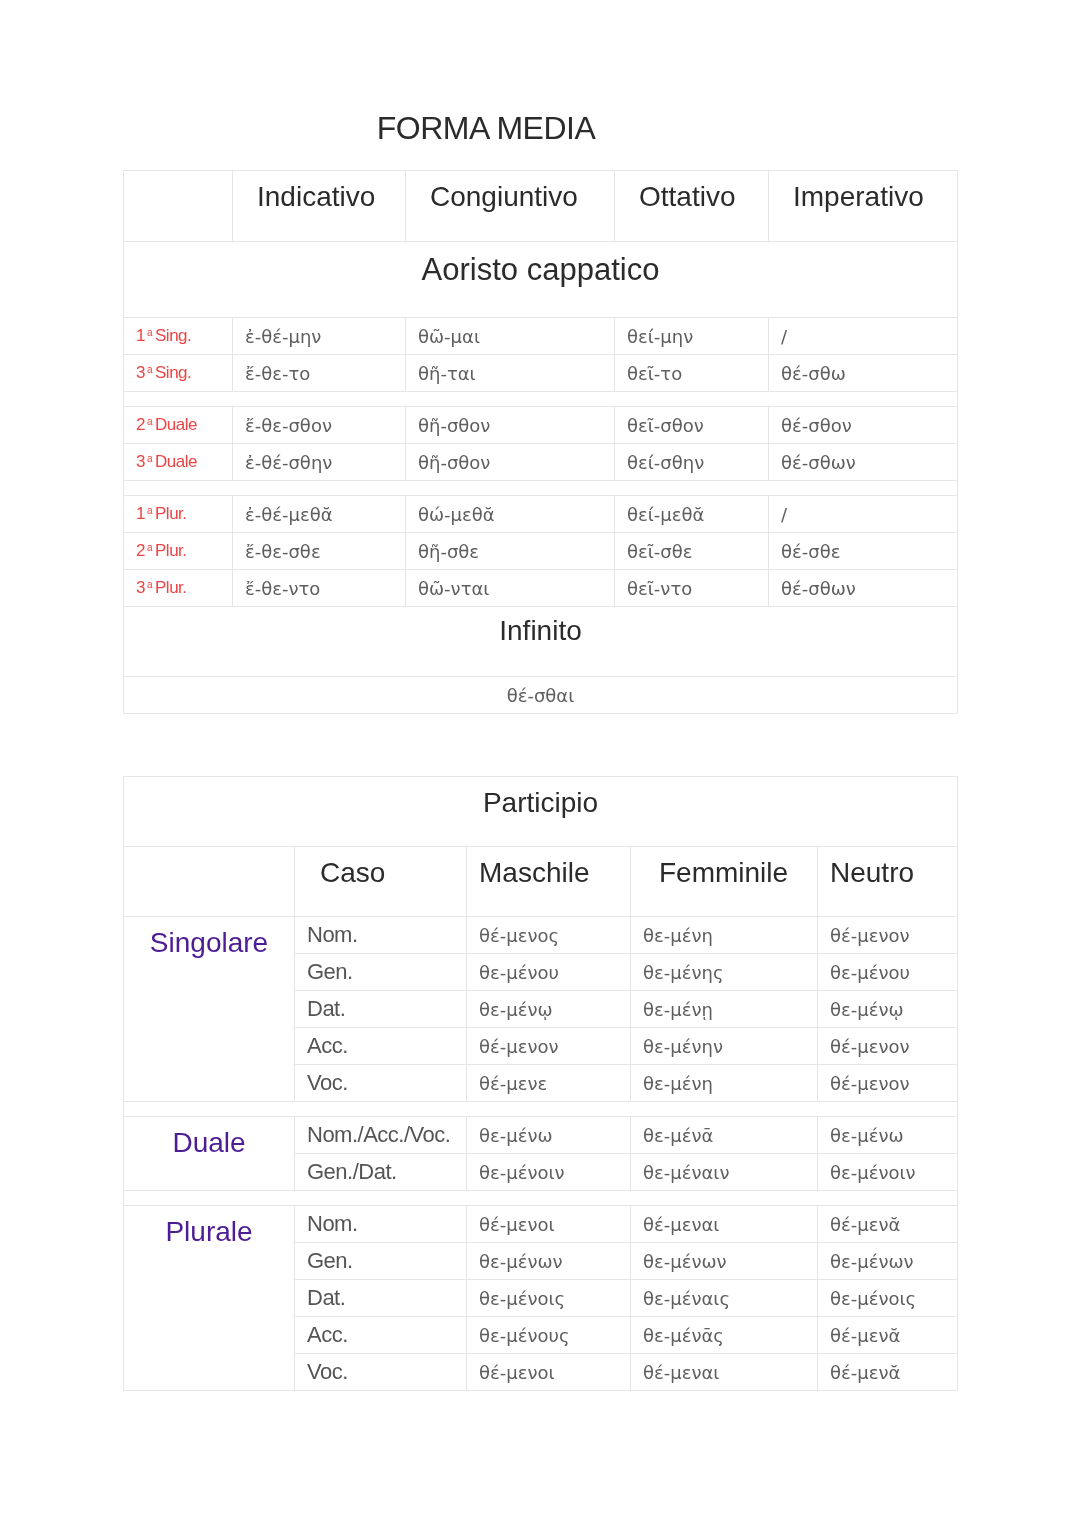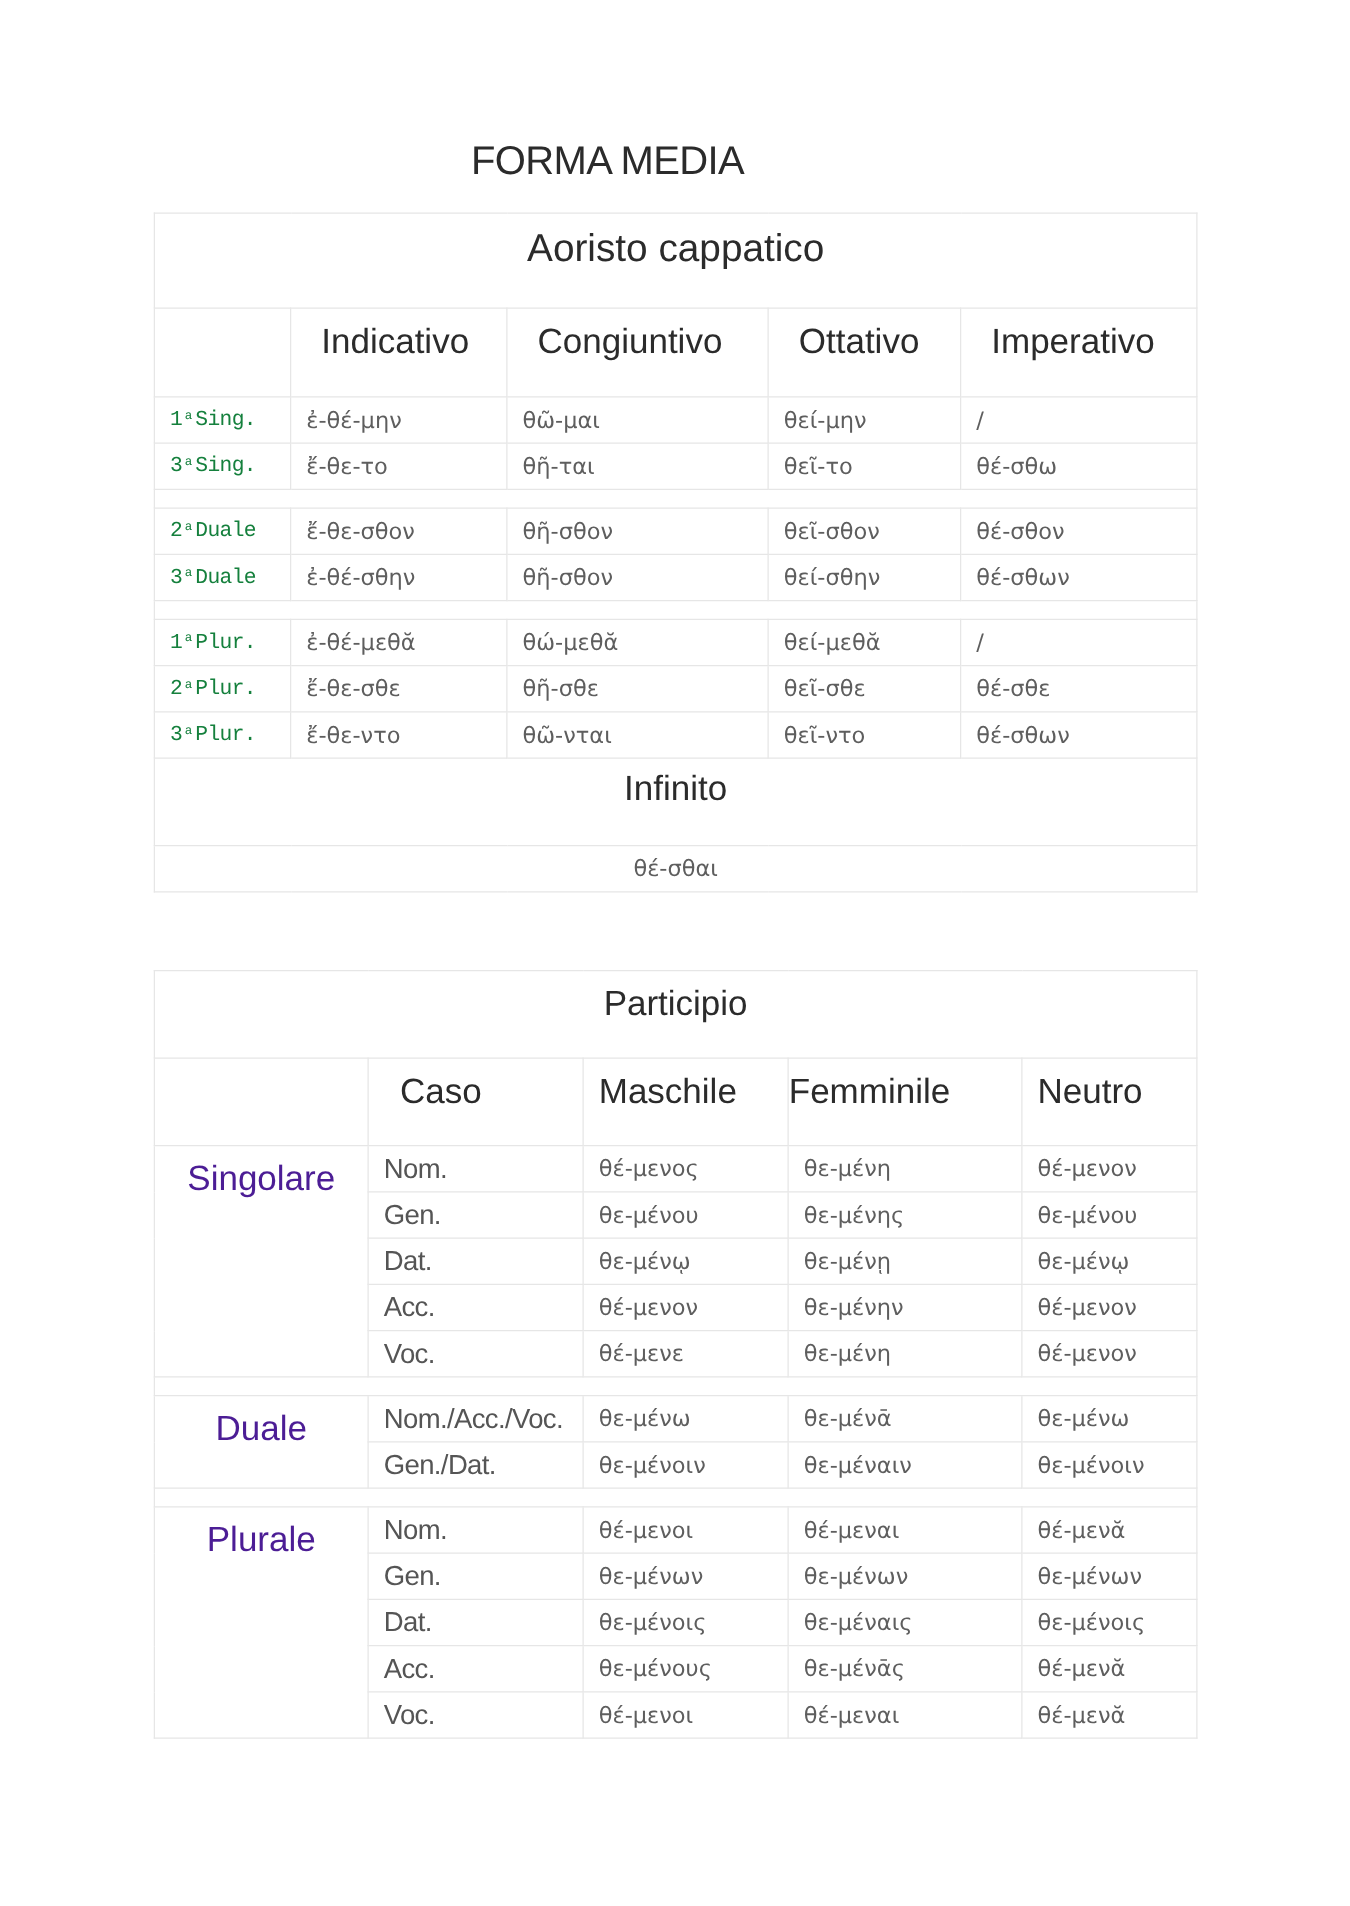--- a/index.html
+++ b/index.html
@@ -53,23 +53,23 @@
     }
     .cell {
       font-family: "DejaVu Sans", sans-serif;
       font-size: 18px;
       color: #5e5e5e;
       padding-left: 12px;
       vertical-align: middle;
       white-space: nowrap;
     }
     .rowlabel {
-      font-family: Liberation Mono, monospace;
+      font-family: Liberation Sans, sans-serif;
       font-size: 17px;
-      color: #15803d;
+      color: #ef4444;
       padding-left: 12px;
       letter-spacing: -0.5px;
       white-space: nowrap;
     }
     .rowlabel sup { font-size: 10px; vertical-align: 5px; margin: 0 3px 0 2px; }
     .sep td { height: 15px; border-left: 1px solid #e6e6e6; border-right: 1px solid #e6e6e6; }
     .conj-row td { height: 37px; }
     .infinito-head { height: 70px; }
     .infinito-val {
       text-align: center;
@@ -104,29 +104,29 @@
 
   <table style="top:170px;">
     <colgroup>
       <col style="width:109px">
       <col style="width:173px">
       <col style="width:209px">
       <col style="width:154px">
       <col style="width:189px">
     </colgroup>
     <tbody>
-        <tr style="height:76px;">
-      <td colspan="5" class="caption-cell">Aoristo cappatico</td>
-    </tr>
-    <tr style="height:71px;">
+        <tr style="height:71px;">
       <td class="col-head"></td>
       <td class="col-head">Indicativo</td>
       <td class="col-head">Congiuntivo</td>
       <td class="col-head">Ottativo</td>
       <td class="col-head">Imperativo</td>
+    </tr>
+    <tr style="height:76px;">
+      <td colspan="5" class="caption-cell">Aoristo cappatico</td>
     </tr>
 
     <tr class="conj-row">
       <td class="rowlabel"><span>1</span><sup>a</sup><span>Sing.</span></td>
       <td class="cell">ἐ-θέ-μην</td>
       <td class="cell">θῶ-μαι</td>
       <td class="cell">θεί-μην</td>
       <td class="cell">/</td>
     </tr>
     <tr class="conj-row">
@@ -198,21 +198,21 @@
       <col style="width:140px">
     </colgroup>
     <tbody>
         <tr style="height:70px;">
       <td colspan="5" class="caption-cell" style="font-size:28px; padding-top:10px;">Participio</td>
     </tr>
     <tr style="height:70px;">
       <td class="col-head"></td>
       <td class="col-head" style="padding-left:25px;">Caso</td>
       <td class="col-head" style="padding-left:12px;">Maschile</td>
-      <td class="col-head" style="padding-left:0;margin-top:29px;">Femminile</td>
+      <td class="col-head" style="padding-left:28px;margin-top:29px;">Femminile</td>
       <td class="col-head" style="padding-left:12px;">Neutro</td>
     </tr>
 
     <tr class="part-row">
       <td rowspan="5" class="number-label">Singolare</td>
       <td class="case-label">Nom.</td>
       <td class="cell">θέ-μενος</td>
       <td class="cell">θε-μένη</td>
       <td class="cell">θέ-μενον</td>
     </tr>

